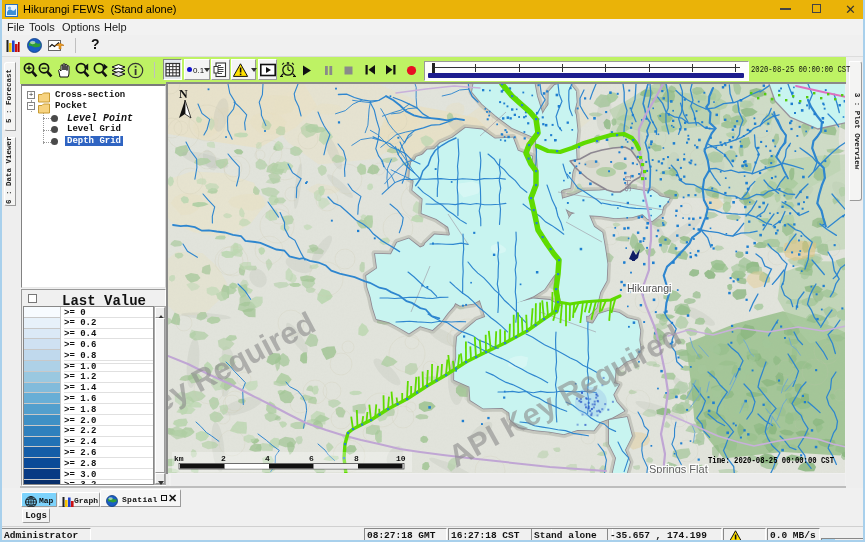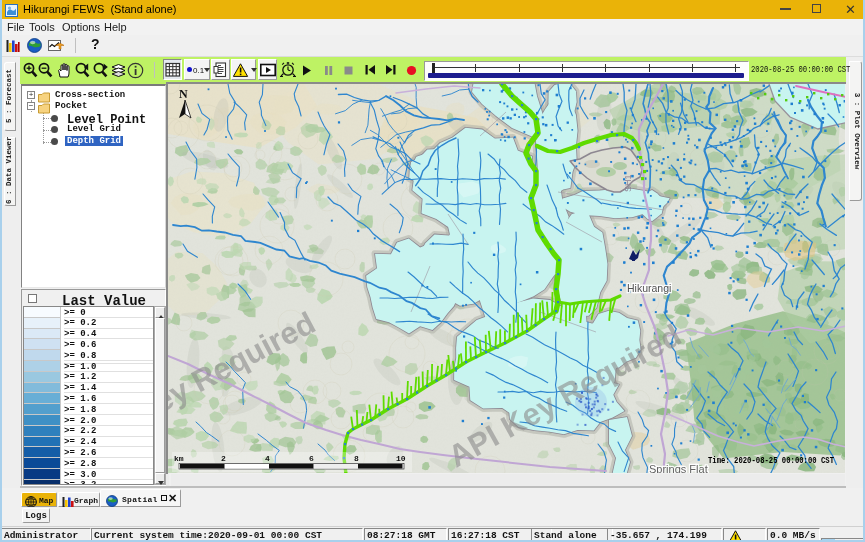--- a/index.html
+++ b/index.html
@@ -177,21 +177,21 @@
     <div class="abs" style="left:17px;top:4.5px;width:12px;height:11px;"><svg width="12" height="11" viewBox="0 0 12 11" style="">
         <path d="M0.5,2.5 L4,2.5 L5.5,1 L11.5,1 L11.5,10 L0.5,10 Z" fill="#f7d380" stroke="#c89b32" stroke-width="1"></path>
       </svg></div>
     <div class="abs mono" style="left:32px;top:5.5px;font-size:9px;font-weight:bold;white-space:pre;padding:0 2px;color:#111;">Cross-section</div>
     <div class="abs" style="left:6px;top:18.1px;width:8px;height:8px;background:#fff;border:1px solid #848484;font-size:8px;line-height:6px;text-align:center;color:#333;">−</div>
     <div class="abs" style="left:17px;top:16.1px;width:12px;height:11px;"><svg width="12" height="11" viewBox="0 0 12 11" style="">
         <path d="M0.5,2.5 L4,2.5 L5.5,1 L11.5,1 L11.5,10 L0.5,10 Z" fill="#f7d380" stroke="#c89b32" stroke-width="1"></path>
       </svg></div>
     <div class="abs mono" style="left:32px;top:17.1px;font-size:9px;font-weight:bold;white-space:pre;padding:0 2px;color:#111;">Pocket</div>
     <div class="abs" style="left:30px;top:30.7px;width:7px;height:7px;border-radius:50%;background:#4a4a4a;"></div>
-    <div class="abs mono" style="left:44px;top:28.7px;font-size:12px;font-weight:bold;white-space:pre;padding:0 2px;color:#111;">Level Point</div>
+    <div class="abs mono" style="left:44px;top:28.7px;font-size:10px;font-weight:bold;white-space:pre;padding:0 2px;color:#111;font-style:italic;">Level Point</div>
     <div class="abs" style="left:30px;top:42.3px;width:7px;height:7px;border-radius:50%;background:#4a4a4a;"></div>
     <div class="abs mono" style="left:44px;top:40.3px;font-size:9px;font-weight:bold;white-space:pre;padding:0 2px;color:#111;">Level Grid</div>
     <div class="abs" style="left:30px;top:53.9px;width:7px;height:7px;border-radius:50%;background:#4a4a4a;"></div>
     <div class="abs mono" style="left:44px;top:51.9px;font-size:9px;font-weight:bold;white-space:pre;padding:0 2px;background:#2f64c2;color:#fff;">Depth Grid</div>
   </div>
 <div class="abs" style="left:21px;top:289px;width:145px;height:197px;background:#f0f0f0;border:1px solid #9a9a9a;border-right-color:#fff;border-bottom-color:#fff;">
     <div class="abs" style="left:6px;top:4px;width:9px;height:9px;background:#fff;border:1px solid #777;"></div>
     <div class="abs mono" style="left:20px;top:3px;font-size:14px;font-weight:bold;color:#111;margin-left:20px;">Last Value</div>
     <div class="abs" style="left:1px;top:16px;width:131px;height:179px;background:#fff;border:1px solid #888;overflow:hidden;">
       <div class="abs" style="left:0;top:0.0px;width:37px;height:10.8px;background:#f7fbff;border-bottom:1px solid #c8c8c8;border-right:1px solid #c8c8c8;"></div>
@@ -1942,21 +1942,21 @@
       <rect x="146" y="380" width="44.5" height="4.5" fill="#eee"></rect>
       <rect x="190" y="380" width="44.5" height="4.5" fill="#111"></rect>
       <text x="11" y="14" font-family="Liberation Serif,serif" font-size="12" font-weight="bold" fill="#111">N</text>
       <path d="M17,16 L11,34 L17,30 Z" fill="#111"></path>
       <path d="M17,16 L23,34 L17,30 Z" fill="#fff" stroke="#111" stroke-width="0.8"></path>
     </svg>
   </div>
 <div class="abs" style="left:171px;top:474px;width:674px;height:14px;background:#ececec;"></div>
 <div class="abs" style="left:20px;top:486px;width:826px;height:2px;background:#bdbdbd;"></div>
 <div class="abs" style="left:0;top:488px;width:865px;height:19px;background:#f0f0f0;">
-    <div class="abs raise" style="left:21px;top:4px;width:36px;height:15px;background:#eab308;border-radius:2px 2px 0 0;">
+    <div class="abs raise" style="left:21px;top:4px;width:36px;height:15px;background:#7dd3fc;border-radius:2px 2px 0 0;">
       <div class="abs" style="left:3px;top:1px;"><svg width="12" height="12" viewBox="0 0 12 12" style="">
           <circle cx="6.0" cy="6.0" r="5.4" fill="none" stroke="#111" stroke-width="1"></circle>
           <ellipse cx="6.0" cy="6.0" rx="2.43" ry="5.4" fill="none" stroke="#111" stroke-width="0.8"></ellipse>
           <line x1="6.0" y1="0.6" x2="6.0" y2="11.4" stroke="#111" stroke-width="0.8"></line>
           <line x1="0.6" y1="6.0" x2="11.4" y2="6.0" stroke="#111" stroke-width="0.8"></line>
           <path d="M1.2,3.8 Q6.0,1.5999999999999996 10.8,3.8" fill="none" stroke="#111" stroke-width="0.8"></path>
           <path d="M1.2,8.2 Q6.0,10.4 10.8,8.2" fill="none" stroke="#111" stroke-width="0.8"></path>
         </svg></div>
       <div class="abs mono" style="left:17px;top:3px;font-size:8px;font-weight:bold;color:#111;">Map</div>
     </div>
@@ -1980,21 +1980,20 @@
       <div class="abs mono" style="left:21px;top:5px;font-size:8px;font-weight:bold;color:#111;letter-spacing:0.3px;">Spatial</div>
       <div class="abs" style="left:60px;top:5px;width:6px;height:6px;border:1.5px solid #111;"></div>
       <div class="abs" style="left:67px;top:2px;font-size:11px;font-weight:bold;color:#111;">✕</div>
     </div>
   </div>
 <div class="abs" style="left:0;top:507px;width:865px;height:19px;background:#f0f0f0;">
     <div class="abs raise mono" style="left:22px;top:1px;width:28px;height:15px;background:#f2f2f2;border-radius:2px;font-size:9px;font-weight:bold;color:#111;text-align:center;line-height:14px;">Logs</div>
   </div>
 <div class="abs" style="left:0;top:526px;width:865px;height:16px;background:#f0f0f0;border-top:1px solid #d0d0d0;">
     <div class="abs sunk mono" style="left:1px;top:1px;width:90px;height:15px;font-size:9.5px;font-weight:bold;color:#111;white-space:pre;"><span class="abs" style="left:2px;top:1px;">Administrator</span></div>
-    <div class="abs sunk mono" style="left:91px;top:1px;width:272px;height:15px;font-size:9.5px;font-weight:bold;color:#111;white-space:pre;"><span class="abs" style="left:2px;top:1px;">Current system time:2020-09-01 00:00 CST</span></div>
     <div class="abs sunk mono" style="left:364px;top:1px;width:83px;height:15px;font-size:9.5px;font-weight:bold;color:#111;white-space:pre;"><span class="abs" style="left:2px;top:1px;">08:27:18 GMT</span></div>
     <div class="abs sunk mono" style="left:448px;top:1px;width:104px;height:15px;font-size:9.5px;font-weight:bold;color:#111;white-space:pre;"><span class="abs" style="left:2px;top:1px;">16:27:18 CST</span></div>
     <div class="abs sunk mono" style="left:531px;top:1px;width:82px;height:15px;font-size:9.5px;font-weight:bold;color:#111;white-space:pre;"><span class="abs" style="left:2px;top:1px;">Stand alone</span></div>
     <div class="abs sunk mono" style="left:607px;top:1px;width:115px;height:15px;font-size:9.5px;font-weight:bold;color:#111;white-space:pre;"><span class="abs" style="left:2px;top:1px;">-35.657 , 174.199</span></div>
     <div class="abs sunk mono" style="left:723px;top:1px;width:43px;height:15px;font-size:9.5px;font-weight:bold;color:#111;white-space:pre;"><span class="abs" style="left:2px;top:1px;"></span></div>
     <div class="abs sunk mono" style="left:767px;top:1px;width:53px;height:15px;font-size:9.5px;font-weight:bold;color:#111;white-space:pre;"><span class="abs" style="left:2px;top:1px;">0.0 MB/s</span></div>
     <div class="abs sunk mono" style="left:821px;top:11px;width:43px;height:15px;font-size:9.5px;font-weight:normal;color:#111;white-space:pre;"><div class="abs" style="left:0;top:0;width:13px;height:14px;background:#a8d4f0;"></div><span class="abs" style="left:2px;top:1px;">2.5 GB</span></div>
     <div class="abs" style="left:728px;top:2px;"><svg width="13" height="13" viewBox="0 0 13 13" style="">
         <path d="M7.5,0.8 L14.6,13.4 L0.4,13.4 Z" fill="#ffe000" stroke="#111" stroke-width="1"></path>
         <rect x="6.8" y="4.5" width="1.6" height="5" fill="#111"></rect>

